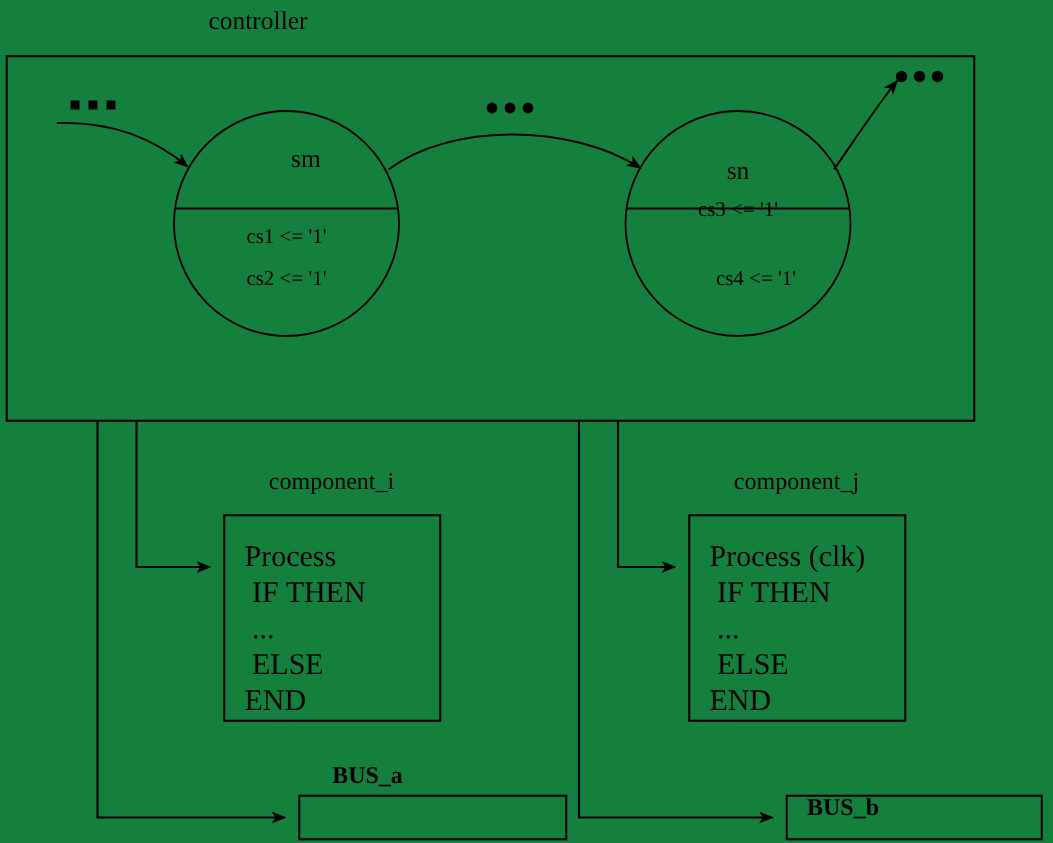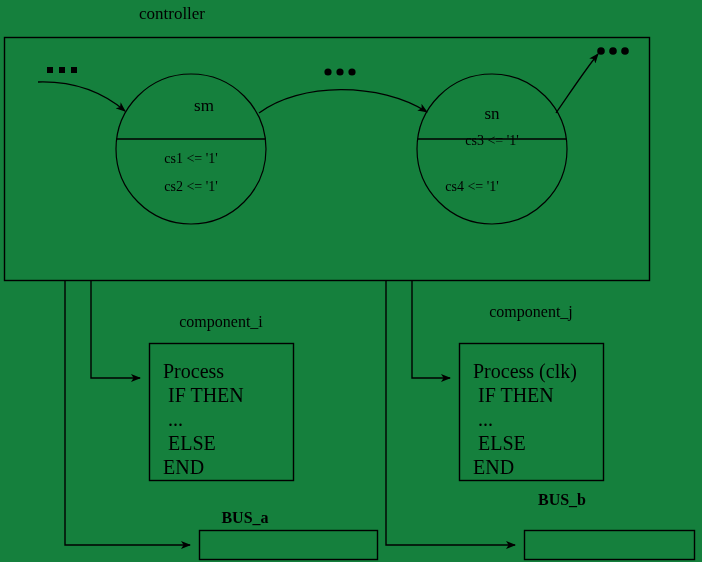--- a/index.html
+++ b/index.html
@@ -99,33 +99,33 @@
   </svg>
 
   <div class="lbl title-lbl ctr" style="left:172px; top:5px;">controller</div>
 
   <div class="lbl state-name ctr" style="left:191px; top:97px;margin-left:13px;">sm</div>
   <div class="lbl state-act ctr" style="left:191px; top:152px;">cs1 &lt;= '1'</div>
   <div class="lbl state-act ctr" style="left:191px; top:180px;text-align:center;">cs2 &lt;= '1'</div>
 
   <div class="lbl state-name ctr" style="left:492px; top:105px;">sn</div>
   <div class="lbl state-act ctr" style="left:492px; top:134px;">cs3 &lt;= '1'</div>
-  <div class="lbl state-act ctr" style="left:472px; top:180px;">cs4 &lt;= '1'</div>
+  <div class="lbl state-act ctr" style="left:504px; top:180px;">cs4 &lt;= '1'</div>
 
   <div class="lbl box-lbl ctr" style="left:221px; top:314px;">component_i</div>
   <div class="lbl code-lbl" style="left:163px; top:361px;">Process</div>
   <div class="lbl code-lbl" style="left:163px; top:385px;"> IF THEN</div>
   <div class="lbl code-lbl" style="left:163px; top:409px;"> ...</div>
   <div class="lbl code-lbl" style="left:163px; top:433px;"> ELSE</div>
   <div class="lbl code-lbl" style="left:163px; top:457px;">END</div>
 
-  <div class="lbl box-lbl ctr" style="left:531px; top:304px;font-family:Liberation Serif, serif;">component_j</div>
+  <div class="lbl box-lbl ctr" style="left:531px; top:314px;font-family:Liberation Serif, serif;">component_j</div>
   <div class="lbl code-lbl" style="left:473px; top:361px;">Process (clk)</div>
   <div class="lbl code-lbl" style="left:473px; top:385px;"> IF THEN</div>
   <div class="lbl code-lbl" style="left:473px; top:409px;"> ...</div>
   <div class="lbl code-lbl" style="left:473px; top:433px;"> ELSE</div>
   <div class="lbl code-lbl" style="left:473px; top:457px;">END</div>
 
   <div class="lbl bus-lbl ctr" style="left:245px; top:510px;">BUS_a</div>
 
-  <div class="lbl bus-lbl ctr" style="left:562px; top:492px;">BUS_b</div>
+  <div class="lbl bus-lbl ctr" style="left:562px; top:531px;">BUS_b</div>
 
 </div>
 
 </body></html>

